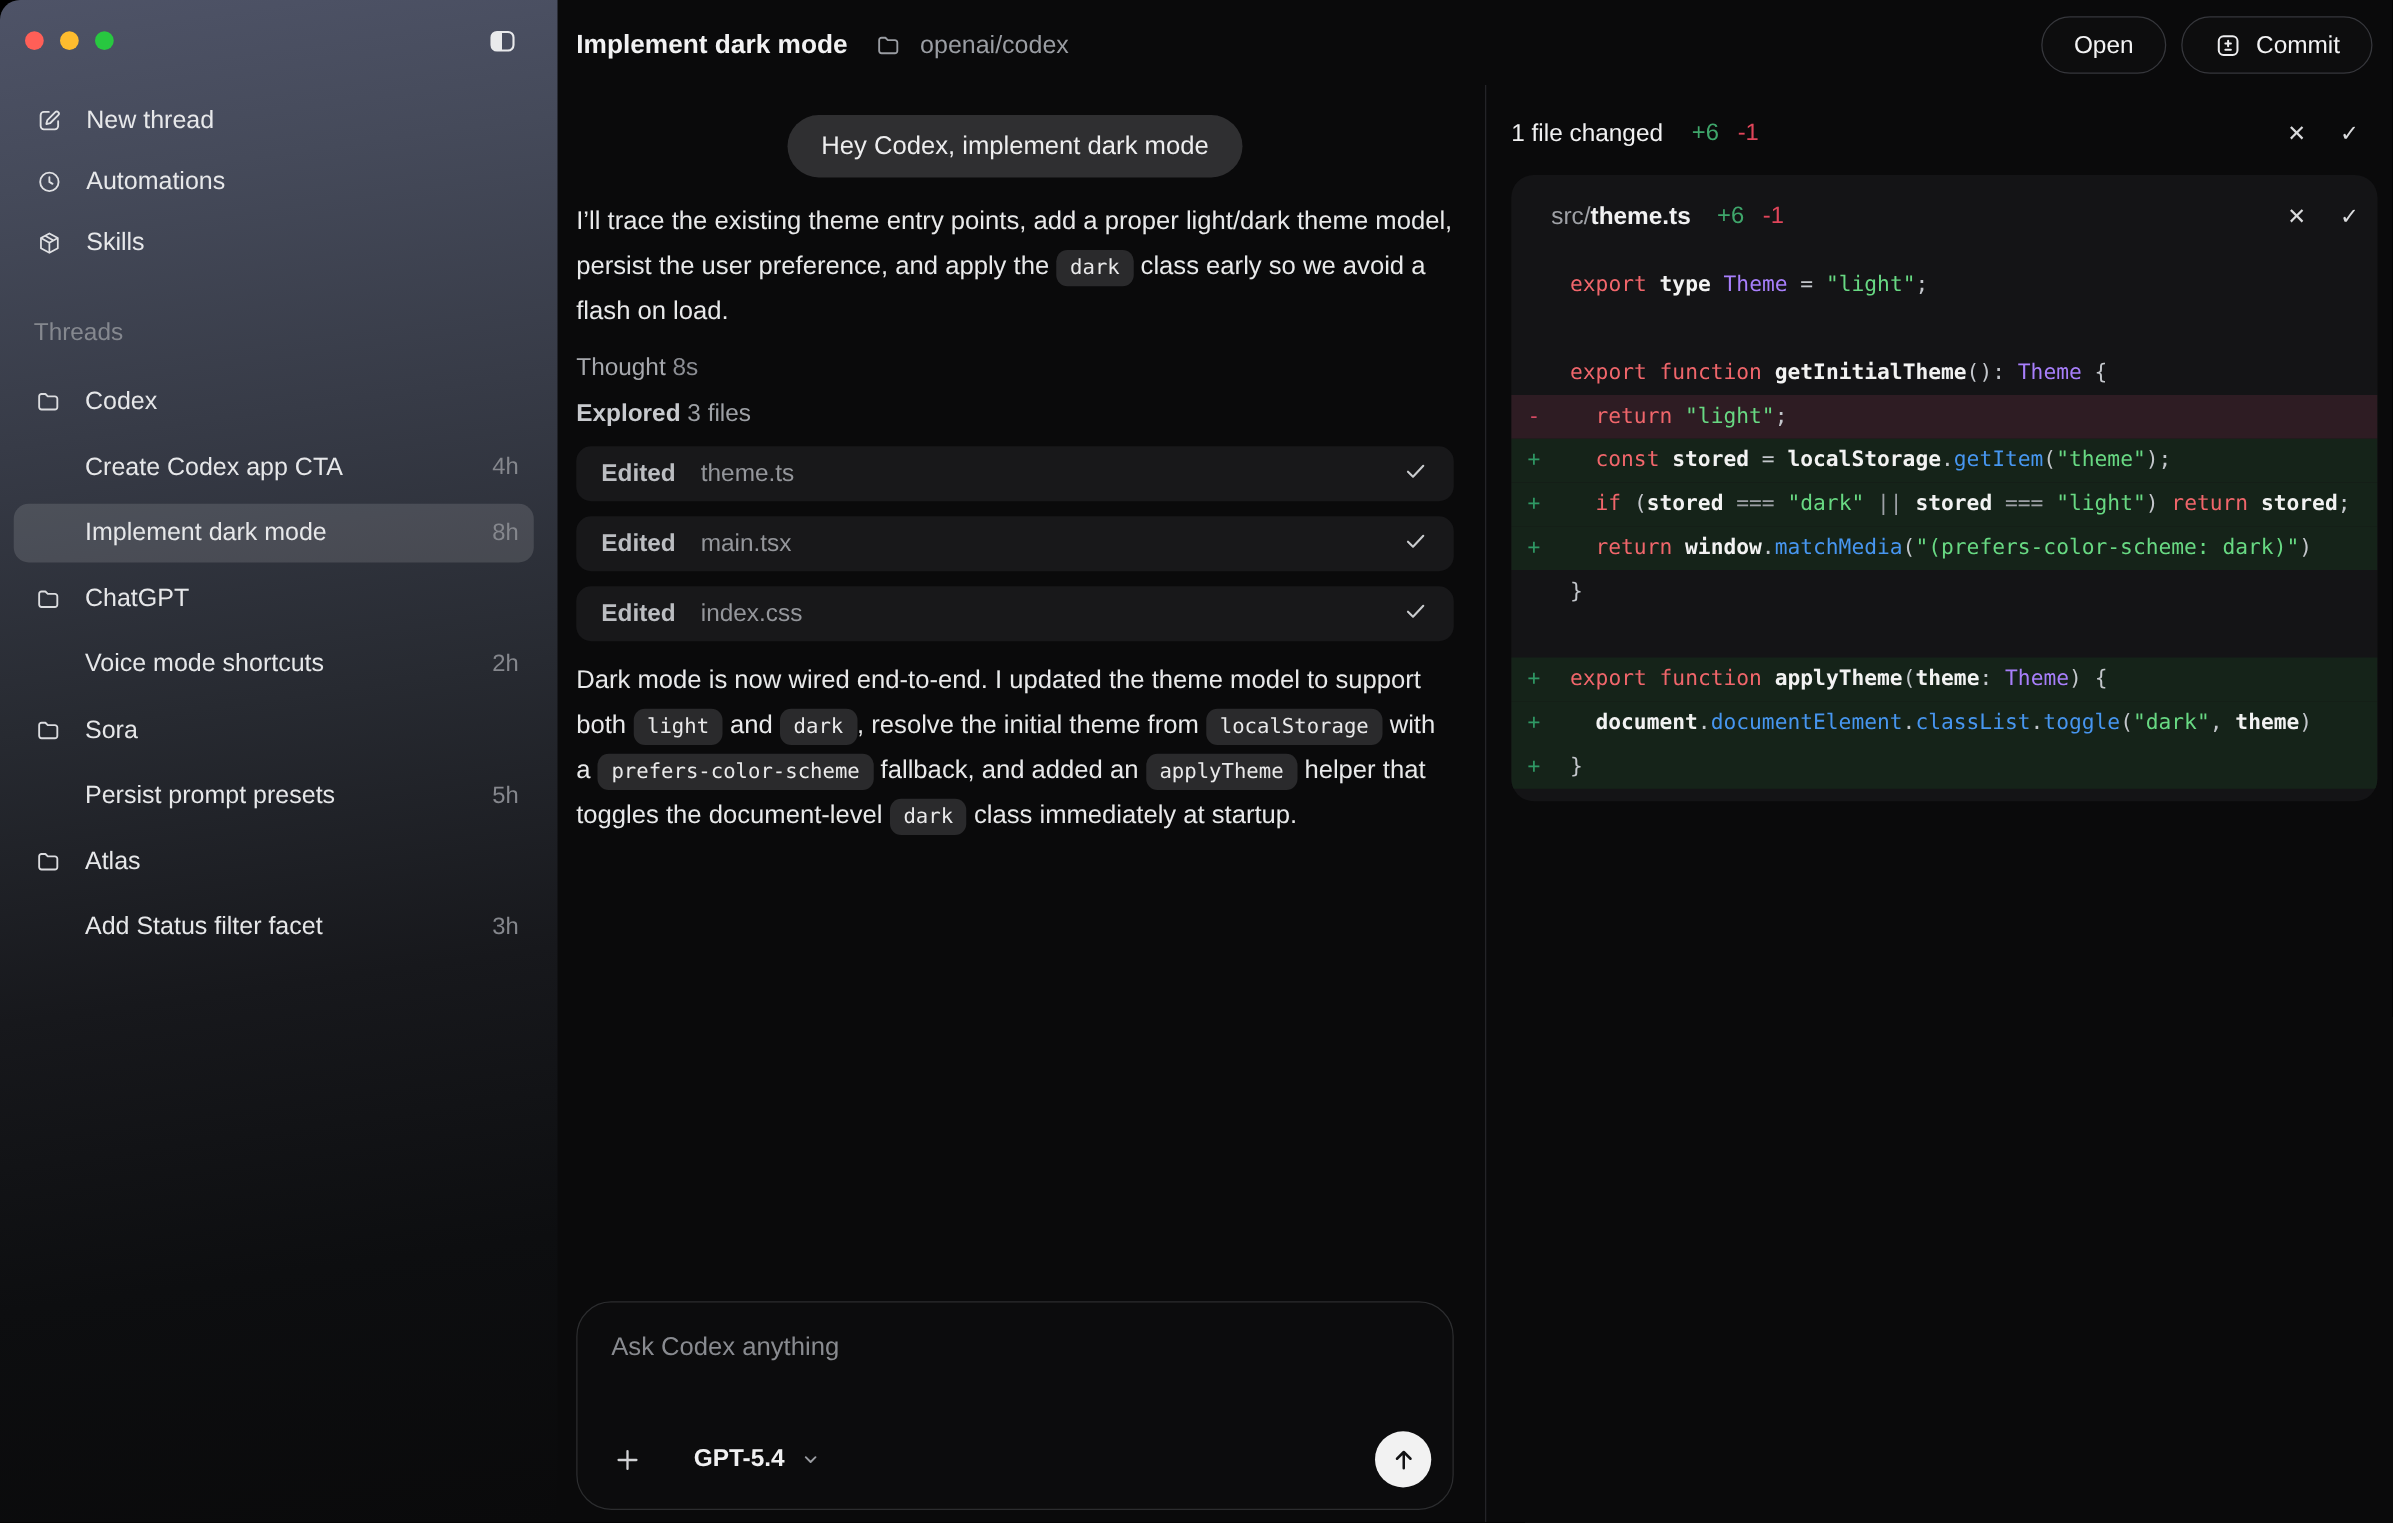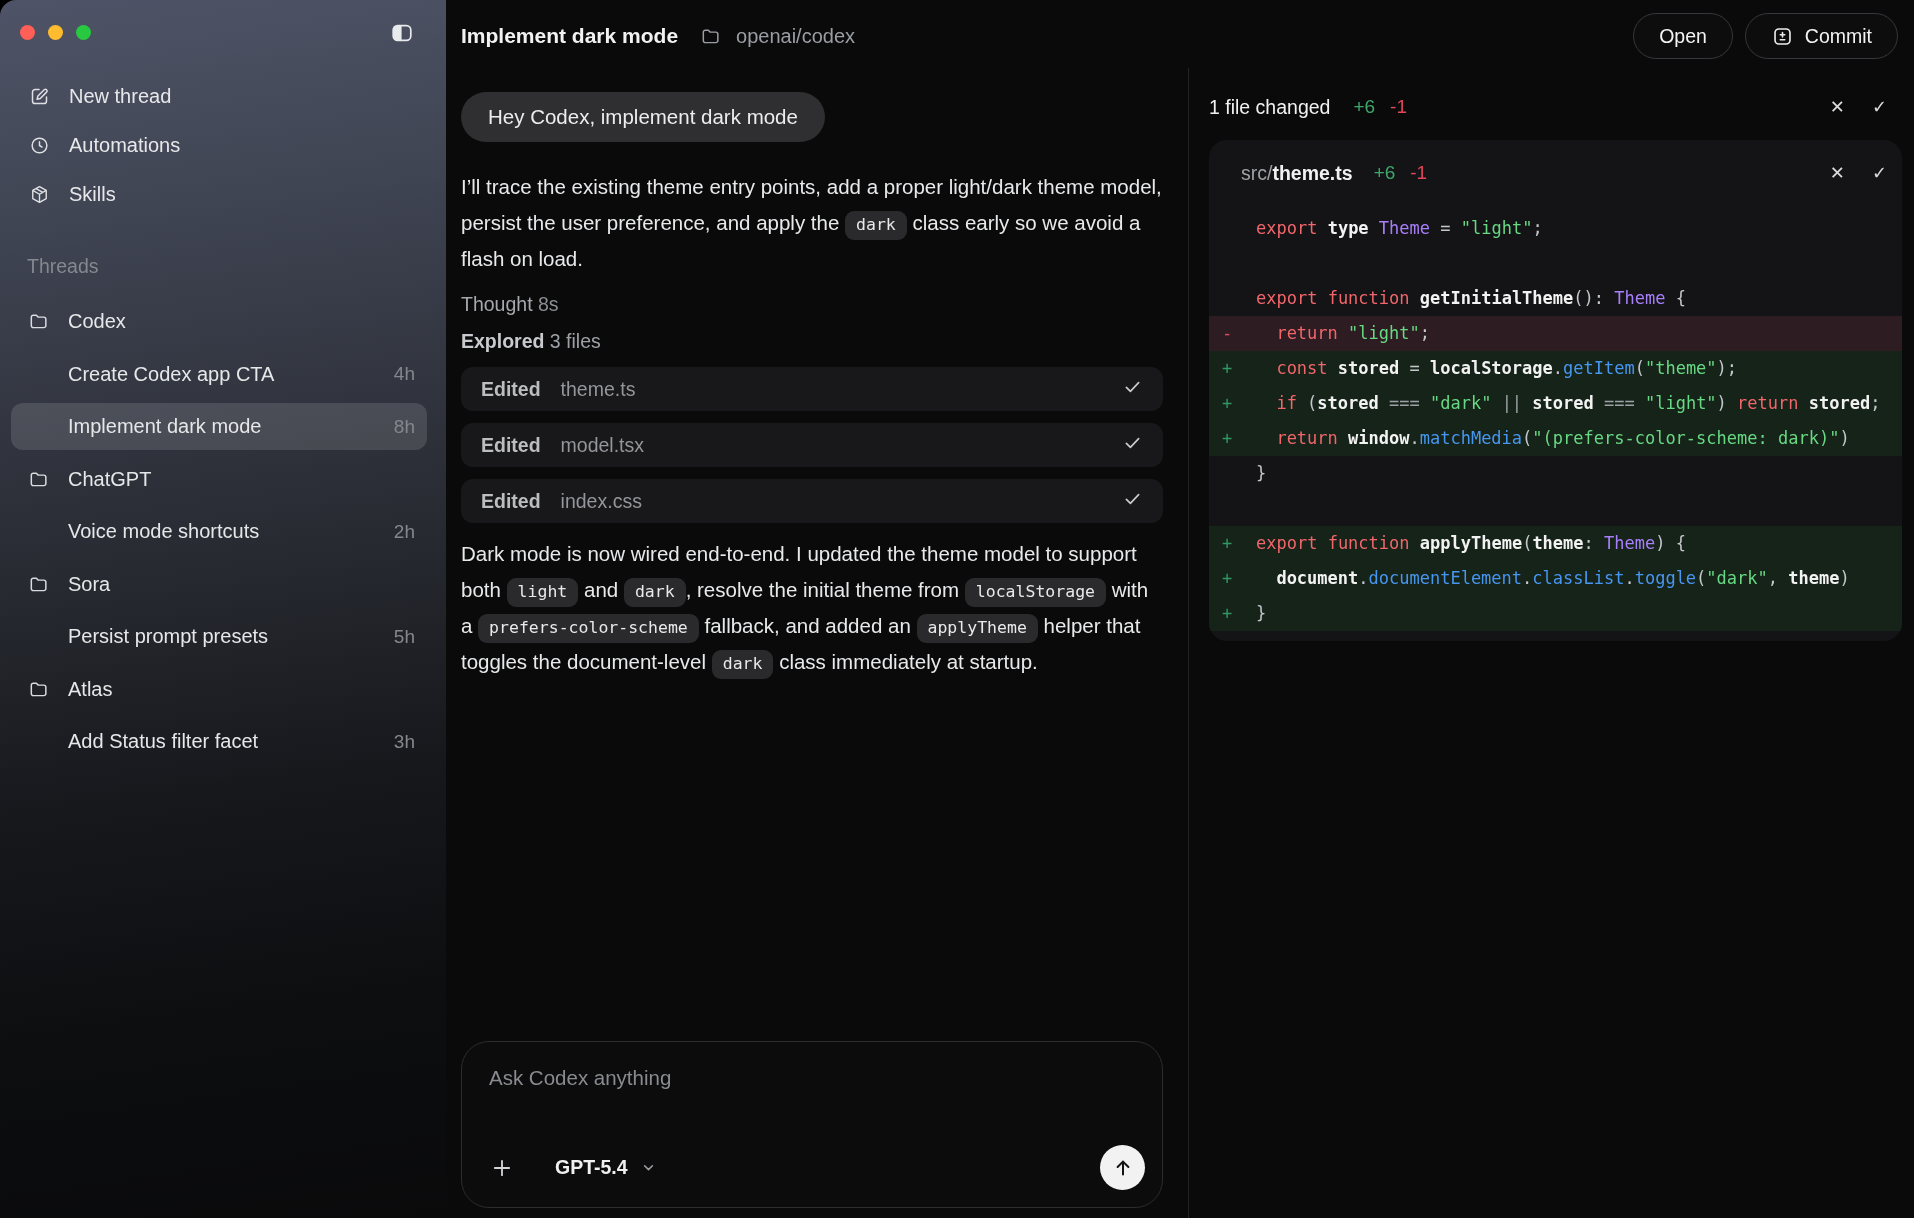--- a/index.html
+++ b/index.html
@@ -44,23 +44,23 @@
   .repo-group .ic svg{width:21px;height:21px;}
   .repo-name{font-size:20px;color:#9a9da3;}
   .header-buttons{margin-left:auto;margin-right:16px;display:flex;gap:12px;}
   .pill-btn{display:flex;align-items:center;height:46px;border:1px solid #36373c;border-radius:23px;
     background:rgba(255,255,255,0.015);color:#f3f3f4;font-size:19.5px;font-weight:400;padding:0 25px;cursor:pointer;}
   .pill-btn .ic{width:23px;height:23px;display:flex;margin-right:11px;color:#ededef;}
   .pill-btn .ic svg{width:23px;height:23px;}
 
   
   .chat{position:absolute;left:446px;top:72px;width:742px;bottom:0;padding:0 25px 0 15px;}
-  .bubble-row{display:flex;justify-content:flex-start;margin-top:20px;}
+  .bubble-row{display:flex;justify-content:center;margin-top:20px;}
   .bubble{background:#2f2f31;border-radius:28px;padding:13px 27px;font-size:20.5px;color:#ededee;}
-  .para{margin-top:27px;font-size:20.5px;line-height:36px;color:#e8e9ea;}
+  .para{margin-top:17px;font-size:20.5px;line-height:36px;color:#e8e9ea;}
   .chip{display:inline-block;background:#2a2a2c;border-radius:9px;padding:1px 11px 3px;
     font-family:"DejaVu Sans Mono",monospace;font-size:16.5px;color:#e9e9ea;line-height:25px;}
   .thought{margin-top:16px;font-size:19.5px;}
   .thought .lbl{color:#a6a8ad;font-weight:500;}
   .thought .val{color:#8b8d93;}
   .explored{margin-top:14px;font-size:19.5px;}
   .explored .lbl{color:#c8cace;font-weight:700;}
   .explored .val{color:#9da0a5;}
   .edited-list{margin-top:14px;}
   .edited-row{display:flex;align-items:center;height:44px;background:#18181a;border-radius:12px;
@@ -265,21 +265,21 @@
     <div class="edited-list" id="edited-list">
         <div class="edited-row">
           <span class="verb">Edited</span>
           <span class="file">theme.ts</span>
           <span class="check"><svg viewBox="0 0 24 24" width="21" height="21" fill="none" stroke="currentColor" stroke-width="1.9" stroke-linecap="round" stroke-linejoin="round">
               <path d="M5 13l4.6 4.6L19 7.6"></path>
             </svg></span>
         </div>
         <div class="edited-row">
           <span class="verb">Edited</span>
-          <span class="file">model.tsx</span>
+          <span class="file">main.tsx</span>
           <span class="check"><svg viewBox="0 0 24 24" width="21" height="21" fill="none" stroke="currentColor" stroke-width="1.9" stroke-linecap="round" stroke-linejoin="round">
               <path d="M5 13l4.6 4.6L19 7.6"></path>
             </svg></span>
         </div>
         <div class="edited-row">
           <span class="verb">Edited</span>
           <span class="file">index.css</span>
           <span class="check"><svg viewBox="0 0 24 24" width="21" height="21" fill="none" stroke="currentColor" stroke-width="1.9" stroke-linecap="round" stroke-linejoin="round">
               <path d="M5 13l4.6 4.6L19 7.6"></path>
             </svg></span>

